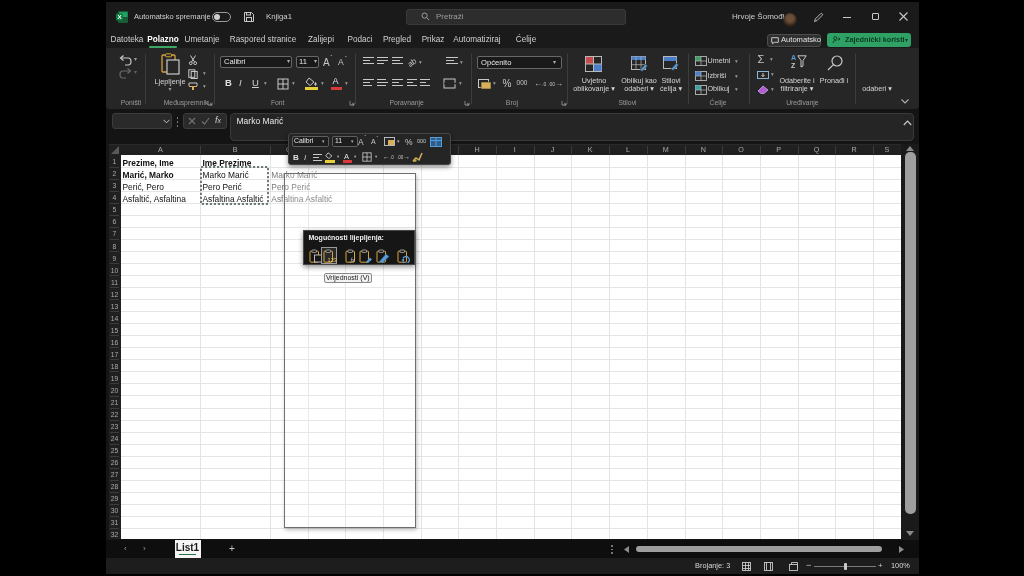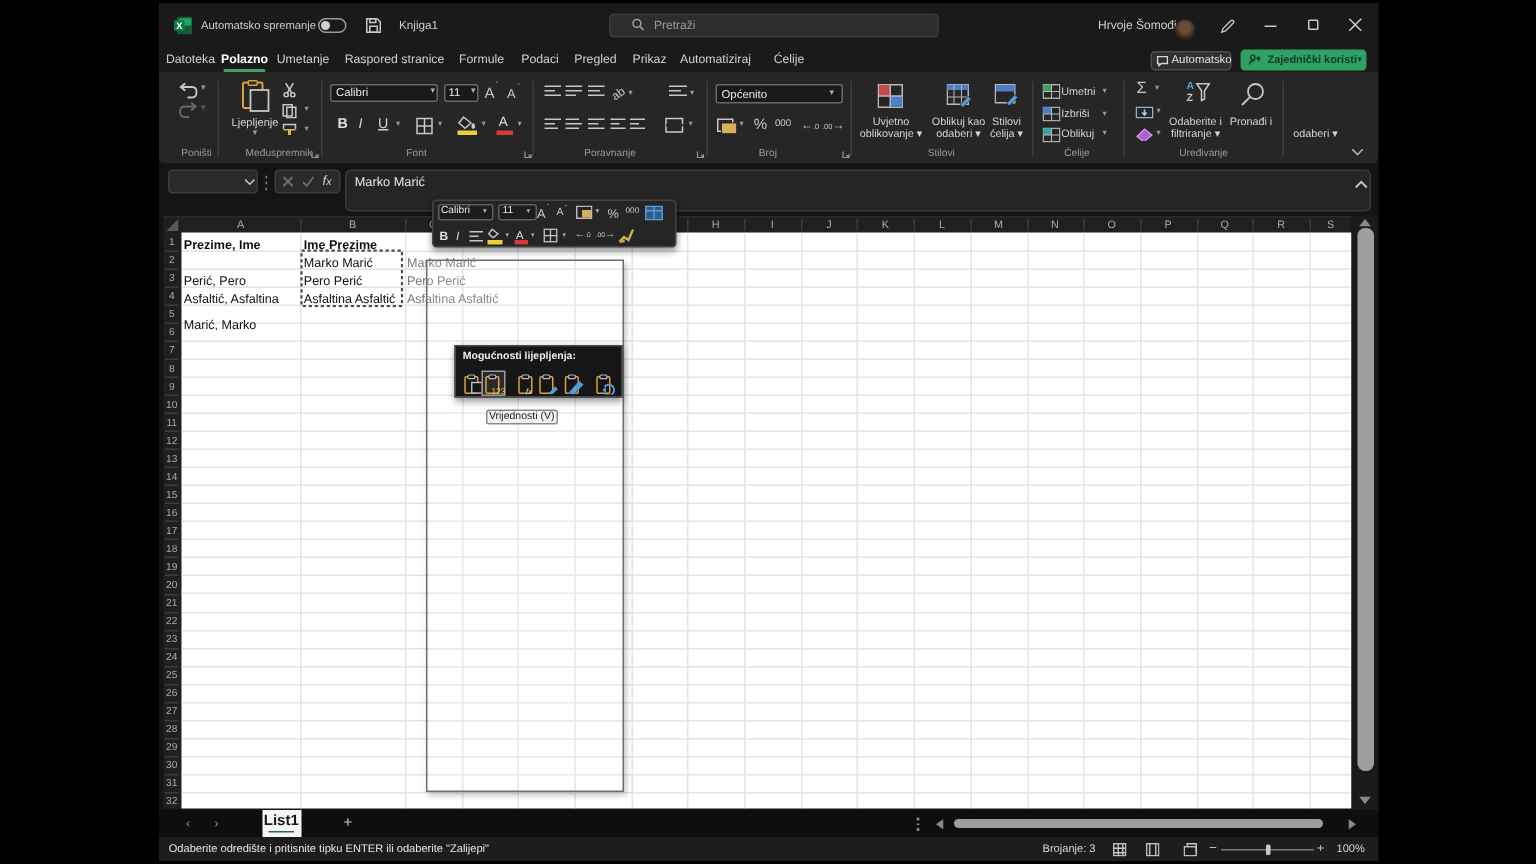--- a/index.html
+++ b/index.html
@@ -42,21 +42,21 @@
 <div class="a" style="left:766px;top:11px;width:7px;height:7px;border:1px solid #c8c8c8;border-radius:1px"></div>
 <svg class="a" style="left:793px;top:10px" width="9" height="9" viewBox="0 0 9 9" stroke="#c8c8c8" stroke-width="1.1">
 <line x1="0.5" y1="0.5" x2="8.5" y2="8.5"></line>
       <line x1="8.5" y1="0.5" x2="0.5" y2="8.5"></line>
 </svg>
 <div class="a" style="left:0;top:30px;width:813px;height:16px;background:#1a1a1a"></div>
 <div class="tx" style="left:21px;top:32.35px;transform:translateX(-50%);font-size:8.2px;line-height:12.299999999999999px;color:#d0d0d0;font-weight:normal;">Datoteka</div>
 <div class="tx" style="left:57px;top:32.35px;transform:translateX(-50%);font-size:8.2px;line-height:12.299999999999999px;color:#fff;font-weight:bold;">Polazno</div>
 <div class="tx" style="left:96px;top:32.35px;transform:translateX(-50%);font-size:8.2px;line-height:12.299999999999999px;color:#d0d0d0;font-weight:normal;">Umetanje</div>
 <div class="tx" style="left:157px;top:32.35px;transform:translateX(-50%);font-size:8.2px;line-height:12.299999999999999px;color:#d0d0d0;font-weight:normal;">Raspored stranice</div>
-<div class="tx" style="left:215px;top:32.35px;transform:translateX(-50%);font-size:8.2px;line-height:12.299999999999999px;color:#d0d0d0;font-weight:normal;">Formule</div>
+<div class="tx" style="left:215px;top:32.35px;transform:translateX(-50%);font-size:8.2px;line-height:12.299999999999999px;color:#d0d0d0;font-weight:normal;">Zalijepi</div>
 <div class="tx" style="left:254px;top:32.35px;transform:translateX(-50%);font-size:8.2px;line-height:12.299999999999999px;color:#d0d0d0;font-weight:normal;">Podaci</div>
 <div class="tx" style="left:291px;top:32.35px;transform:translateX(-50%);font-size:8.2px;line-height:12.299999999999999px;color:#d0d0d0;font-weight:normal;">Pregled</div>
 <div class="tx" style="left:327px;top:32.35px;transform:translateX(-50%);font-size:8.2px;line-height:12.299999999999999px;color:#d0d0d0;font-weight:normal;">Prikaz</div>
 <div class="tx" style="left:371px;top:32.35px;transform:translateX(-50%);font-size:8.2px;line-height:12.299999999999999px;color:#d0d0d0;font-weight:normal;">Automatiziraj</div>
 <div class="tx" style="left:420px;top:32.35px;transform:translateX(-50%);font-size:8.2px;line-height:12.299999999999999px;color:#d0d0d0;font-weight:normal;">Ćelije</div>
 <div class="a" style="left:43px;top:43.6px;width:28px;height:2px;background:#3fa565;border-radius:1px"></div>
 <div class="a" style="left:660.5px;top:31.5px;width:54.5px;height:13px;background:#2f2f2f;border:1px solid #4d4d4d;border-radius:3px"></div>
 <svg class="a" style="left:665px;top:34.5px" width="8" height="8" viewBox="0 0 8 8" fill="none" stroke="#d8d8d8" stroke-width="0.9">
 <path d="M0.7 0.7 H7.3 V5.3 H3.2 L1.6 6.8 V5.3 H0.7 Z"></path>
 </svg>
@@ -476,21 +476,21 @@
       <div style="position:absolute;left:0;top:300.75px;width:780.5px;height:1px;background:#e4e4e4"></div>
       <div style="position:absolute;left:0;top:312.78px;width:780.5px;height:1px;background:#e4e4e4"></div>
       <div style="position:absolute;left:0;top:324.81px;width:780.5px;height:1px;background:#e4e4e4"></div>
       <div style="position:absolute;left:0;top:336.84px;width:780.5px;height:1px;background:#e4e4e4"></div>
       <div style="position:absolute;left:0;top:348.87px;width:780.5px;height:1px;background:#e4e4e4"></div>
       <div style="position:absolute;left:0;top:360.9px;width:780.5px;height:1px;background:#e4e4e4"></div>
       <div style="position:absolute;left:0;top:372.93px;width:780.5px;height:1px;background:#e4e4e4"></div>
     </div>
 <div class="tx" style="left:16.5px;top:154.61499999999998px;font-size:8.4px;line-height:12.600000000000001px;color:#111;font-weight:bold;">Prezime, Ime</div>
 <div class="tx" style="left:96.5px;top:154.61499999999998px;font-size:8.4px;line-height:12.600000000000001px;color:#111;font-weight:bold;">Ime Prezime</div>
-<div class="tx" style="left:16.5px;top:166.64499999999998px;font-size:8.4px;line-height:12.600000000000001px;color:#111;font-weight:normal;margin-top:41px;">Marić, Marko</div>
+<div class="tx" style="left:16.5px;top:166.64499999999998px;font-size:8.4px;line-height:12.600000000000001px;color:#111;font-weight:bold;">Marić, Marko</div>
 <div class="tx" style="left:16.5px;top:178.67499999999998px;font-size:8.4px;line-height:12.600000000000001px;color:#111;font-weight:normal;">Perić, Pero</div>
 <div class="tx" style="left:16.5px;top:190.70499999999998px;font-size:8.4px;line-height:12.600000000000001px;color:#111;font-weight:normal;">Asfaltić, Asfaltina</div>
 <div class="tx" style="left:96.5px;top:166.64499999999998px;font-size:8.4px;line-height:12.600000000000001px;color:#111;font-weight:normal;">Marko Marić</div>
 <div class="tx" style="left:96.5px;top:178.67499999999998px;font-size:8.4px;line-height:12.600000000000001px;color:#111;font-weight:normal;">Pero Perić</div>
 <div class="tx" style="left:96.5px;top:190.70499999999998px;font-size:8.4px;line-height:12.600000000000001px;color:#111;font-weight:normal;">Asfaltina Asfaltić</div>
 <div class="tx" style="left:165.3px;top:166.64499999999998px;font-size:8.4px;line-height:12.600000000000001px;color:#7a7a7a;font-weight:normal;">Marko Marić</div>
 <div class="tx" style="left:165.3px;top:178.67499999999998px;font-size:8.4px;line-height:12.600000000000001px;color:#7a7a7a;font-weight:normal;">Pero Perić</div>
 <div class="tx" style="left:165.3px;top:190.70499999999998px;font-size:8.4px;line-height:12.600000000000001px;color:#7a7a7a;font-weight:normal;">Asfaltina Asfaltić</div>
 <svg class="a" style="left:93.6px;top:164px" width="69" height="39" viewBox="0 0 69 39">
       <rect x="1" y="1" width="67" height="37" fill="none" stroke="#41544a" stroke-width="1.5" stroke-dasharray="2.2,1.8"></rect>
@@ -514,21 +514,20 @@
 <div class="a" style="left:505px;top:546.5px;width:1.5px;height:1.5px;background:#8a8a8a;border-radius:50%"></div>
 <div class="a" style="left:505px;top:550px;width:1.5px;height:1.5px;background:#8a8a8a;border-radius:50%"></div>
 <svg class="a" style="left:518px;top:544px" width="5" height="7" viewBox="0 0 5 7">
       <path d="M5 0 L0 3.5 L5 7 Z" fill="#8a8a8a"></path>
     </svg>
 <div class="a" style="left:530px;top:543.5px;width:246px;height:6.5px;background:#9e9e9e;border-radius:3px"></div>
 <svg class="a" style="left:793px;top:544px" width="5" height="7" viewBox="0 0 5 7">
       <path d="M0 0 L5 3.5 L0 7 Z" fill="#8a8a8a"></path>
     </svg>
 <div class="a" style="left:0;top:555.5px;width:813px;height:16.5px;background:#1d1d1d"></div>
-<div class="tx" style="left:6.5px;top:558.45px;font-size:7.4px;line-height:11.100000000000001px;color:#e8e8e8;font-weight:normal;">Odaberite odredište i pritisnite tipku ENTER ili odaberite "Zalijepi"</div>
 <div class="tx" style="left:589px;top:558.45px;font-size:7.4px;line-height:11.100000000000001px;color:#d8d8d8;font-weight:normal;">Brojanje: 3</div>
 <svg class="a" style="left:636px;top:560px" width="9" height="9" viewBox="0 0 9 9" stroke="#c8c8c8" stroke-width="0.9" fill="none">
       <rect x="0.5" y="0.5" width="8" height="8"></rect>
       <line x1="3.5" y1="0.5" x2="3.5" y2="8.5"></line>
       <line x1="6.5" y1="0.5" x2="6.5" y2="8.5"></line>
       <line x1="0.5" y1="3.5" x2="8.5" y2="3.5"></line>
       <line x1="0.5" y1="6.5" x2="8.5" y2="6.5"></line>
     </svg>
 <svg class="a" style="left:658px;top:560px" width="9" height="9" viewBox="0 0 9 9" stroke="#c8c8c8" stroke-width="0.9" fill="none">
       <rect x="0.5" y="0.5" width="8" height="8"></rect>

